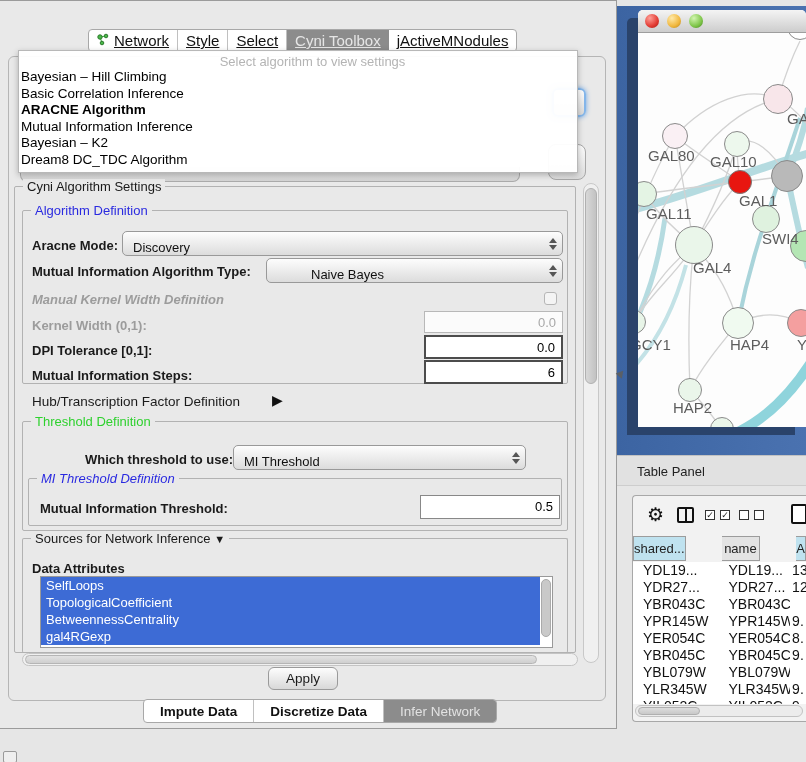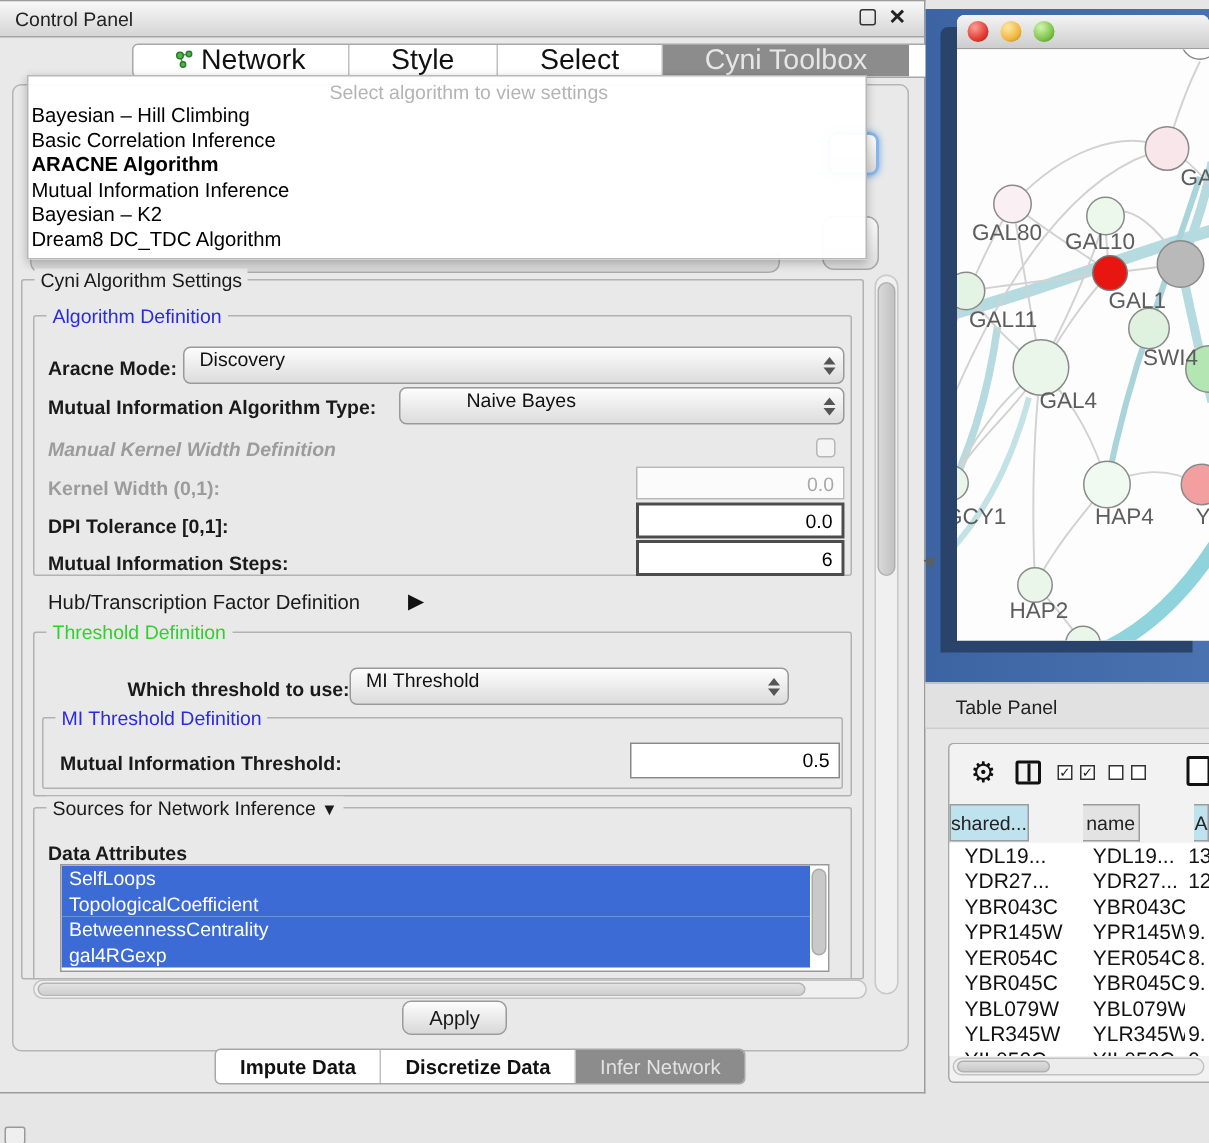--- a/index.html
+++ b/index.html
@@ -15,22 +15,22 @@
                  background:linear-gradient(#f8f8f8,#d5d5d5);
                  border-bottom:1px solid #a5a5a5; }
   .cp-title { position:absolute; left:10px; top:4px; font-size:13px; color:#222; }
   .tb-float { position:absolute; right:32px; top:5px; width:11px; height:11px;
               border:1.5px solid #333; border-radius:2px; }
   .tb-close { position:absolute; right:12px; top:2px; font-size:14px; font-weight:bold; color:#222; }
 
   
   .tabbar { left:88px; top:28px; height:23px; display:flex; background:#fff;
             border:1px solid #a8a8a8; border-radius:4px; overflow:hidden; }
-  .tab { display:flex; align-items:center; gap:5px; padding:0 28px; font-size:19px;
-         color:#111; border-right:1px solid #c0c0c0; white-space:nowrap; }
+  .tab { display:flex; align-items:center; gap:5px; padding:0 8px; font-size:15px;
+         color:#111; border-right:1px solid #c0c0c0; white-space:nowrap;text-decoration:underline; }
   .tab:last-child { border-right:none; }
   .tab.selected { background:#8c8c8c; color:#e6e6e6; border-right:none; }
 
   
   .outer-panel { left:8px; top:55px; width:598px; height:645px;
                  border:1px solid #b5b5b5; border-radius:6px; background:#e9e9e9; }
 
   
   .frag-combo { left:552px; top:87px; width:34px; height:29px; border:2px solid #84b6ea;
                 border-radius:6px; background:linear-gradient(#fdfdfd,#d9d9d9);
@@ -53,21 +53,21 @@
   .group-label { position:absolute; top:-8px; left:8px; background:#e9e9e9; padding:0 4px;
                  font-size:13px; white-space:nowrap; }
   .lbl-blue { color:#2a2ae0; }
   .lbl-green { color:#2fd12f; }
 
   .bold-label { font-weight:bold; font-size:13px; }
   .gray { color:#9c9c9c; }
 
   
   .combo { position:absolute; height:25px; border:1px solid #999; border-radius:5px;
-           background:linear-gradient(#fdfdfd,#dcdcdc); display:flex; align-items:flex-start; }
+           background:linear-gradient(#fdfdfd,#dcdcdc); display:flex; align-items:flex-end; }
   .combo-text { flex:1; padding-left:10px; font-size:13px; color:#111; }
   .combo-arrows { width:18px; height:100%; display:flex; flex-direction:column;
                   align-items:center; justify-content:center; gap:2px; }
   .arr-up { width:0; height:0; border-left:4px solid transparent; border-right:4px solid transparent;
             border-bottom:5px solid #555; }
   .arr-dn { width:0; height:0; border-left:4px solid transparent; border-right:4px solid transparent;
             border-top:5px solid #555; }
 
   
   .field { position:absolute; background:#fff; text-align:right; padding:3px 6px 0 0;
@@ -165,25 +165,20 @@
                 background:#ececec; border:1px solid #c2c2c2; border-radius:6px; }
   .tp-hthumb { position:absolute; left:2px; top:1px; width:62px; height:8px;
                background:linear-gradient(#dedede,#c8c8c8); border:1px solid #b0b0b0; border-radius:4px; }
 
   svg.edges { position:absolute; left:0; top:0; }
 </style>
 </head>
 <body>
 
 <div class="abs cp-window">
-  <div class="abs cp-titlebar">
-    <span class="cp-title">Control Panel</span>
-    <span class="tb-float"></span>
-    <span class="tb-close">✕</span>
-  </div>
 
   <div class="abs tabbar">
     <div class="tab">
       <span>
         <svg width="12" height="13" viewBox="0 0 12 13">
           <line x1="3" y1="4" x2="9" y2="3" stroke="#3aa83a" stroke-width="1"></line>
           <line x1="3" y1="4" x2="5" y2="10" stroke="#3aa83a" stroke-width="1"></line>
           <circle cx="3" cy="4" r="2.2" fill="#49b849" stroke="#2c7a2c"></circle>
           <circle cx="9" cy="3" r="1.8" fill="#49b849" stroke="#2c7a2c"></circle>
           <circle cx="5" cy="10" r="1.8" fill="#49b849" stroke="#2c7a2c"></circle>
@@ -266,21 +261,21 @@
     <span class="group-label lbl-green">Threshold Definition</span>
   </div>
   <span class="abs bold-label" style="left:85px; top:451px;">Which threshold to use:</span>
   <div class="combo" style="left:233px; top:444px; width:293px;">
     <span class="combo-text">MI Threshold</span>
     <span class="combo-arrows">
         <span class="arr-up"></span>
         <span class="arr-dn"></span>
       </span>
   </div>
-  <div class="abs groupbox" style="left:28px; top:477px; width:534px; height:48px;">
+  <div class="abs groupbox" style="left:28px; top:477px; width:534px; height:48px;font-style:italic;">
     <span class="group-label lbl-blue">MI Threshold Definition</span>
   </div>
   <span class="abs bold-label" style="left:40px; top:500px;">Mutual Information Threshold:</span>
   <div class="field enabled" style="left:420px; top:494px; width:140px; height:24px; border-width:1px; border-color:#888;">0.5</div>
 
   <div class="abs groupbox" style="left:22px; top:537px; width:546px; height:115px; border-bottom:none;">
     <span class="group-label">
       <span>Sources for Network Inference</span>
       <span style="font-size:11px;">▼</span>
     </span>

